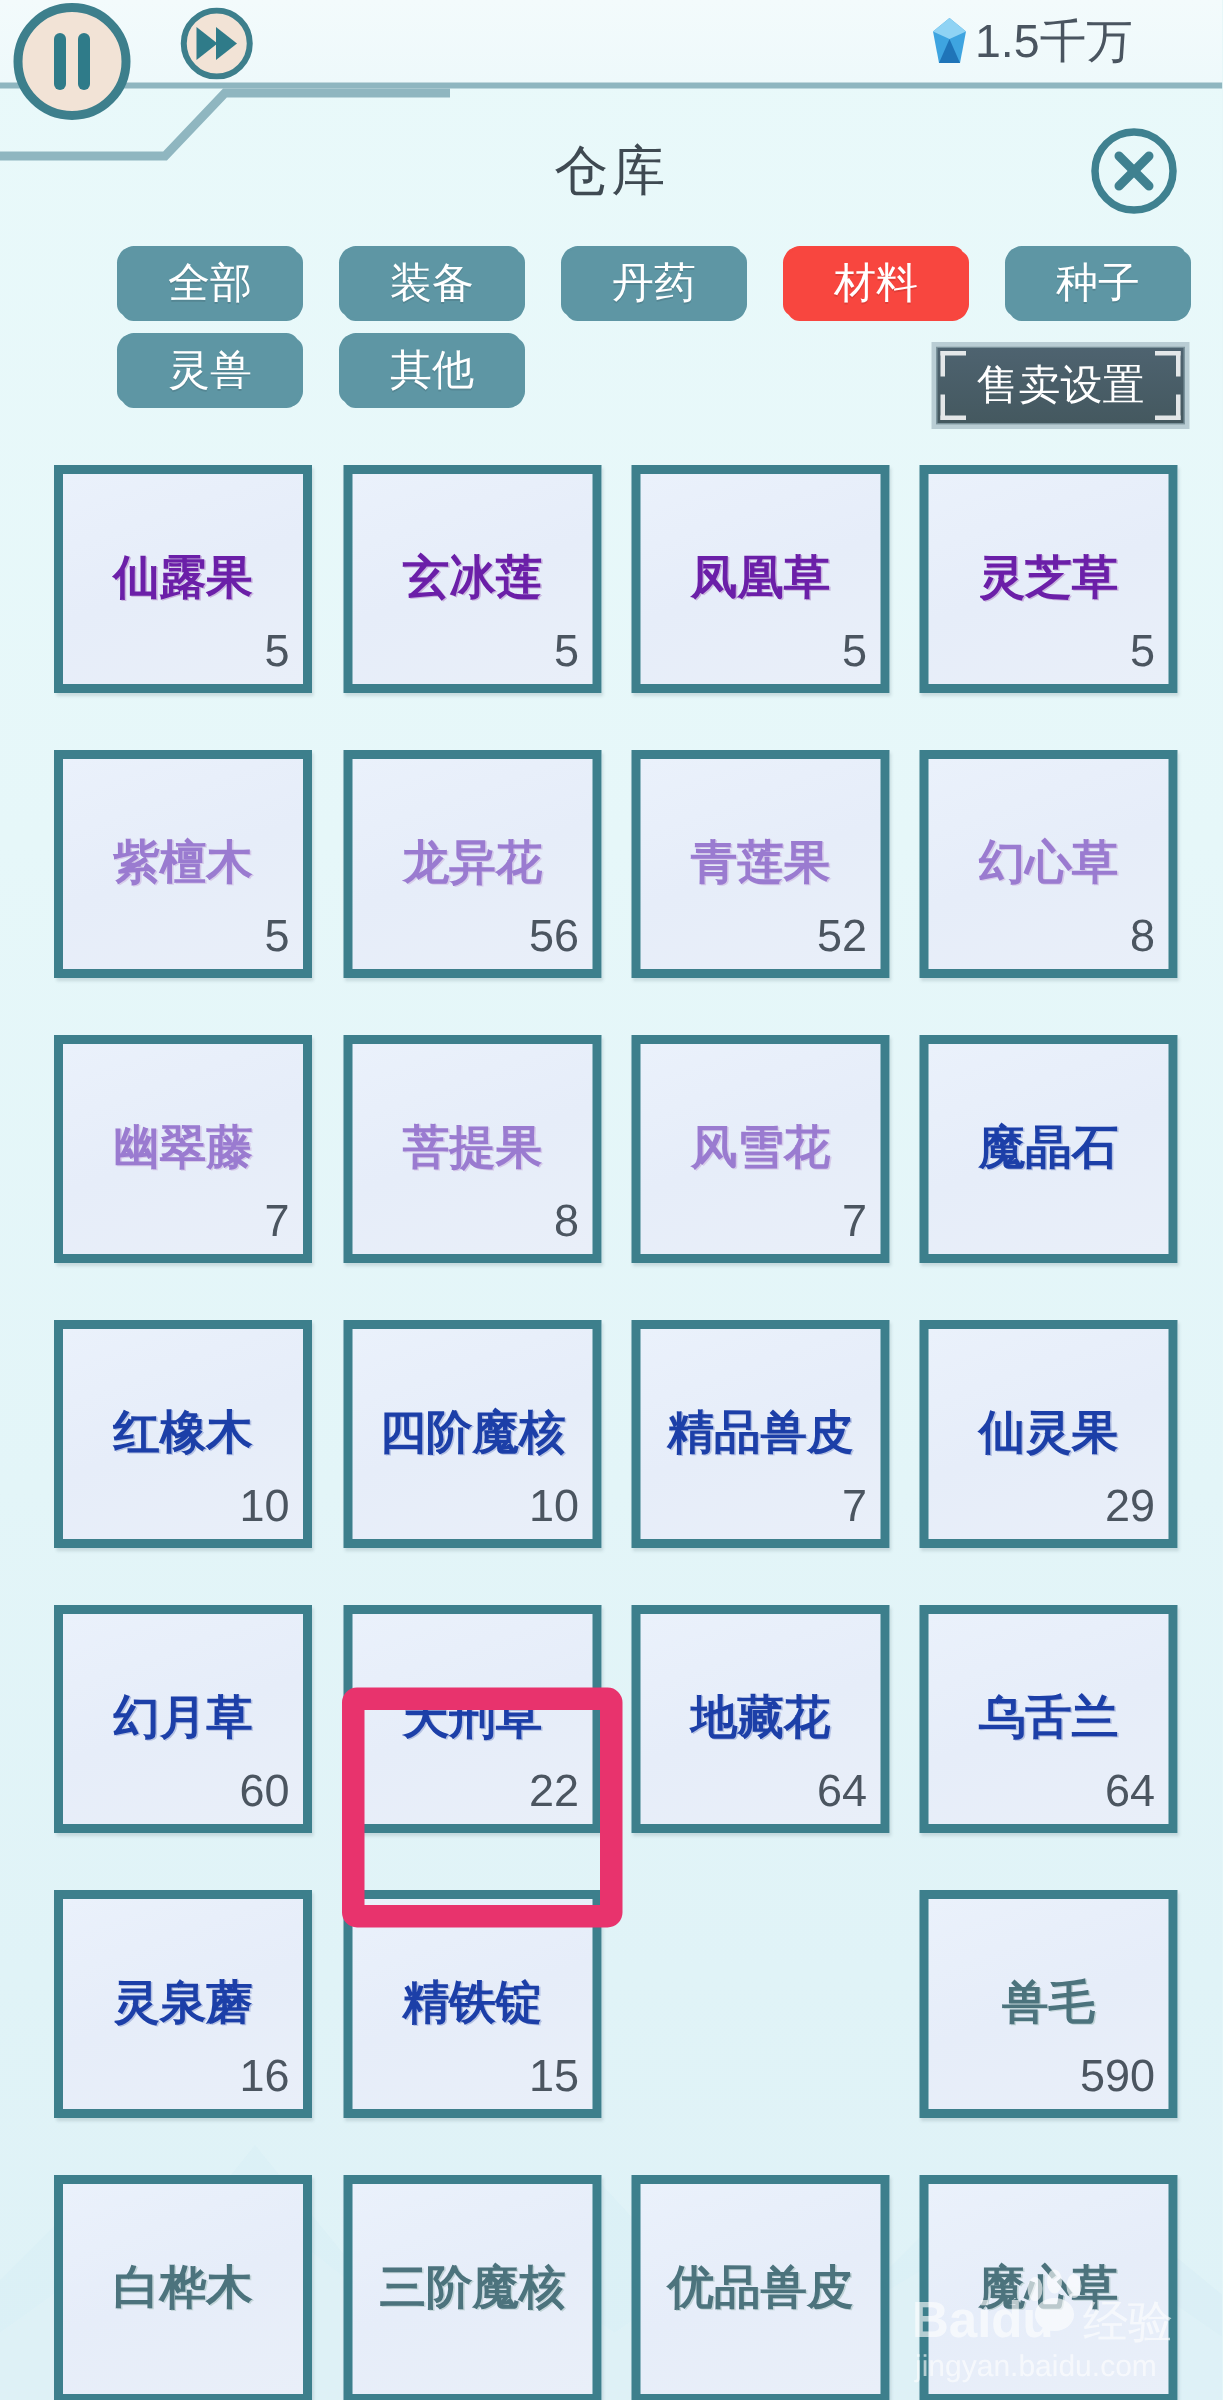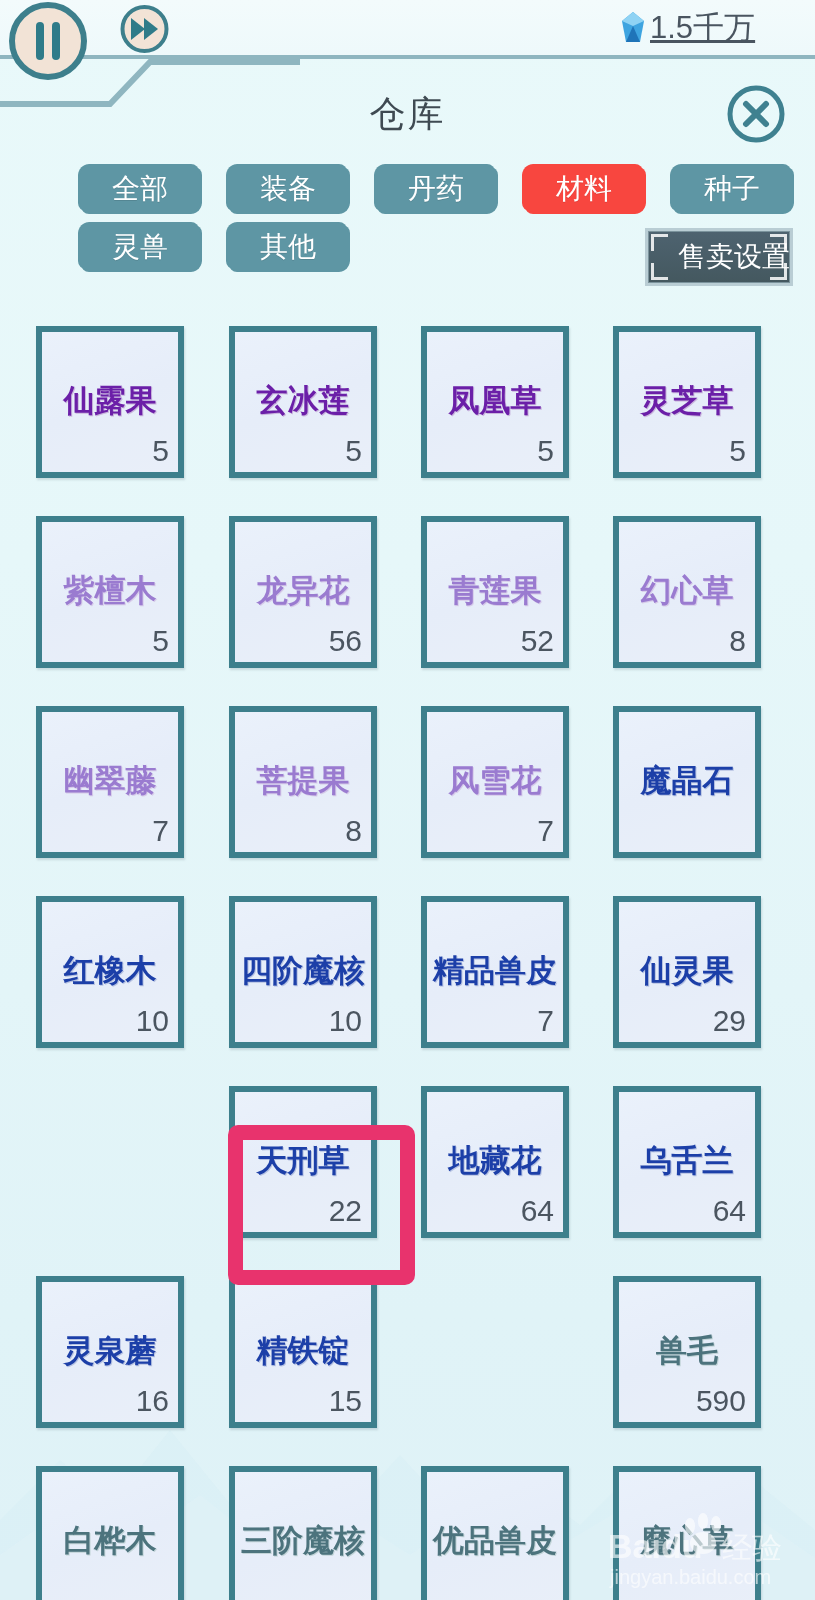--- a/index.html
+++ b/index.html
@@ -46,21 +46,21 @@
   }
   .clock-text{
     position:absolute;left:181px;top:4px;height:48px;line-height:48px;
     font-size:31px;color:#4a5560;letter-spacing:0px;white-space:nowrap;z-index:9;
   }
   .gem-wrap{
     position:absolute;left:620px;top:4px;height:48px;z-index:9;
     display:flex;align-items:center;gap:4px;
   }
   .gem-icon{width:26px;height:32px;display:block;}
-  .gem-text{font-size:31px;color:#4a5560;line-height:48px;white-space:nowrap;text-decoration:underline;}
+  .gem-text{font-size:31px;color:#4a5560;line-height:48px;white-space:nowrap;}
 
   
   .win-title{
     position:absolute;left:0;top:90px;width:815px;text-align:center;
     font-size:36px;color:#3f4a52;letter-spacing:2px;z-index:7;
   }
   .close-btn{
     position:absolute;right:28px;top:83px;width:62px;height:62px;z-index:9;cursor:pointer;
   }
 
@@ -88,48 +88,48 @@
   .chip.active{
     background:#f8463f;
     box-shadow:
       -3px 0 0 -1px #f8463f, 3px 0 0 -1px #f8463f,
       0 -3px 0 -1px #f8463f, 0 3px 0 -1px #f8463f,
       2px 2px 0 -1px #f8463f, -2px -2px 0 -1px #f8463f;
   }
 
   .sell-btn{
     position:absolute;right:22px;top:228px;
-    width:148px;height:58px;
+    width:172px;height:58px;
     background:linear-gradient(180deg,#4e6370 0%,#44585f 100%);
     border:3px solid #b9cdd4;
     box-sizing:border-box;
     color:#ffffff;font-size:28px;
-    display:flex;align-items:center;justify-content:flex-end;
+    display:flex;align-items:center;justify-content:center;
     z-index:8;cursor:pointer;
     box-shadow:0 0 0 1px #7b939c inset;
   }
   .sell-btn .corner{
     position:absolute;width:14px;height:14px;
     border-color:#c9dde3;opacity:.85;
   }
   .sell-btn .c-tl{left:3px;top:3px;border-left:3px solid;border-top:3px solid;}
   .sell-btn .c-tr{right:3px;top:3px;border-right:3px solid;border-top:3px solid;}
   .sell-btn .c-bl{left:3px;bottom:3px;border-left:3px solid;border-bottom:3px solid;}
   .sell-btn .c-br{right:3px;bottom:3px;border-right:3px solid;border-bottom:3px solid;}
 
   
   .grid{
     position:absolute;left:0;top:310px;width:815px;z-index:6;
   }
   .row{
     position:relative;height:190px;
   }
   .tile{
-    position:absolute;top:16px;
-    width:148px;height:152px;
+    position:absolute;top:0;
+    width:172px;height:152px;
     box-sizing:border-box;
     border:6px solid #3d7f8c;
     background:linear-gradient(160deg,#eaf1fb 0%,#e6edf9 50%,#e9eff9 100%);
     cursor:pointer;
     box-shadow:1px 2px 2px rgba(60,90,100,.18);
   }
   .tile .nm{
     position:absolute;left:0;right:0;top:50px;
     text-align:center;font-size:31px;font-weight:bold;
     letter-spacing:0px;line-height:38px;white-space:nowrap;
@@ -308,20 +308,24 @@
         <div class="nm r-blue">精品兽皮</div>
         <div class="ct">7</div>
       </div>
       <div class="tile c3">
         <div class="nm r-blue">仙灵果</div>
         <div class="ct">29</div>
       </div>
     </div>
 
     <div class="row">
+      <div class="tile c0">
+        <div class="nm r-blue">幻月草</div>
+        <div class="ct">60</div>
+      </div>
       <div class="tile c1">
         <div class="nm r-blue">天刑草</div>
         <div class="ct">22</div>
       </div>
       <div class="tile c2">
         <div class="nm r-blue">地藏花</div>
         <div class="ct">64</div>
       </div>
       <div class="tile c3">
         <div class="nm r-blue">乌舌兰</div>

